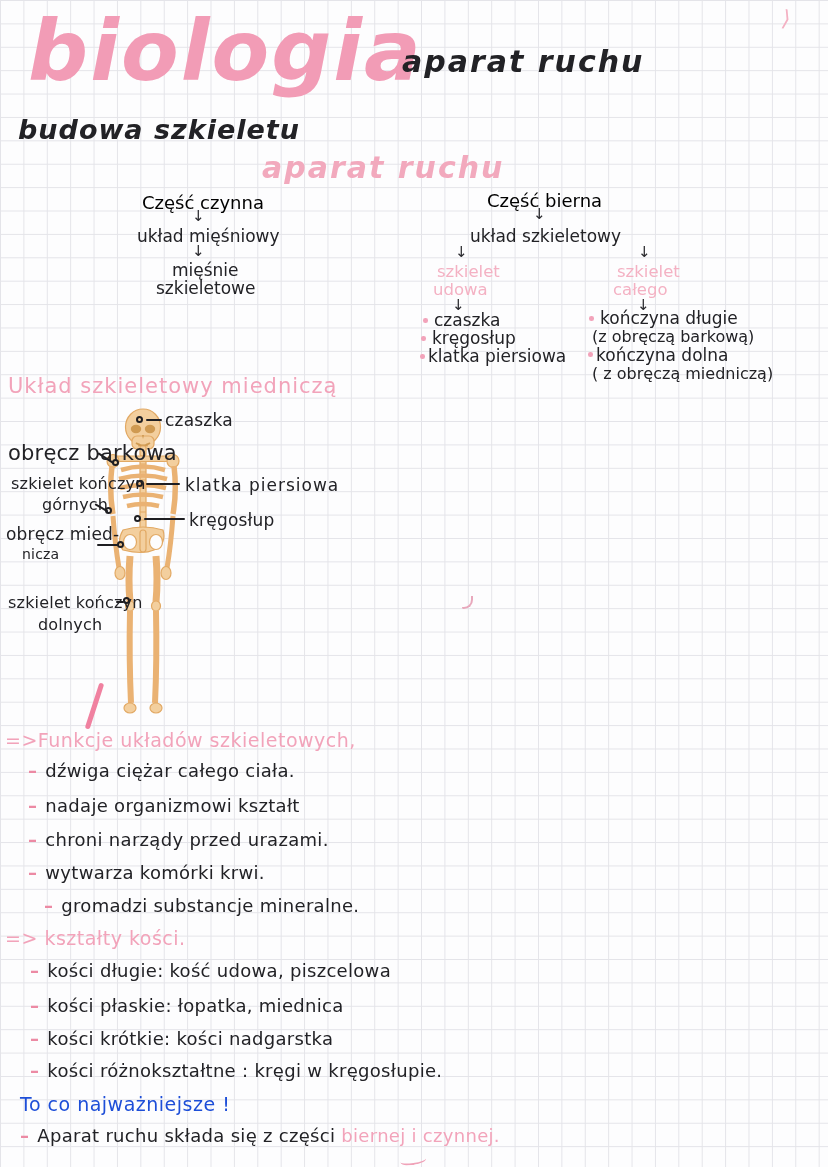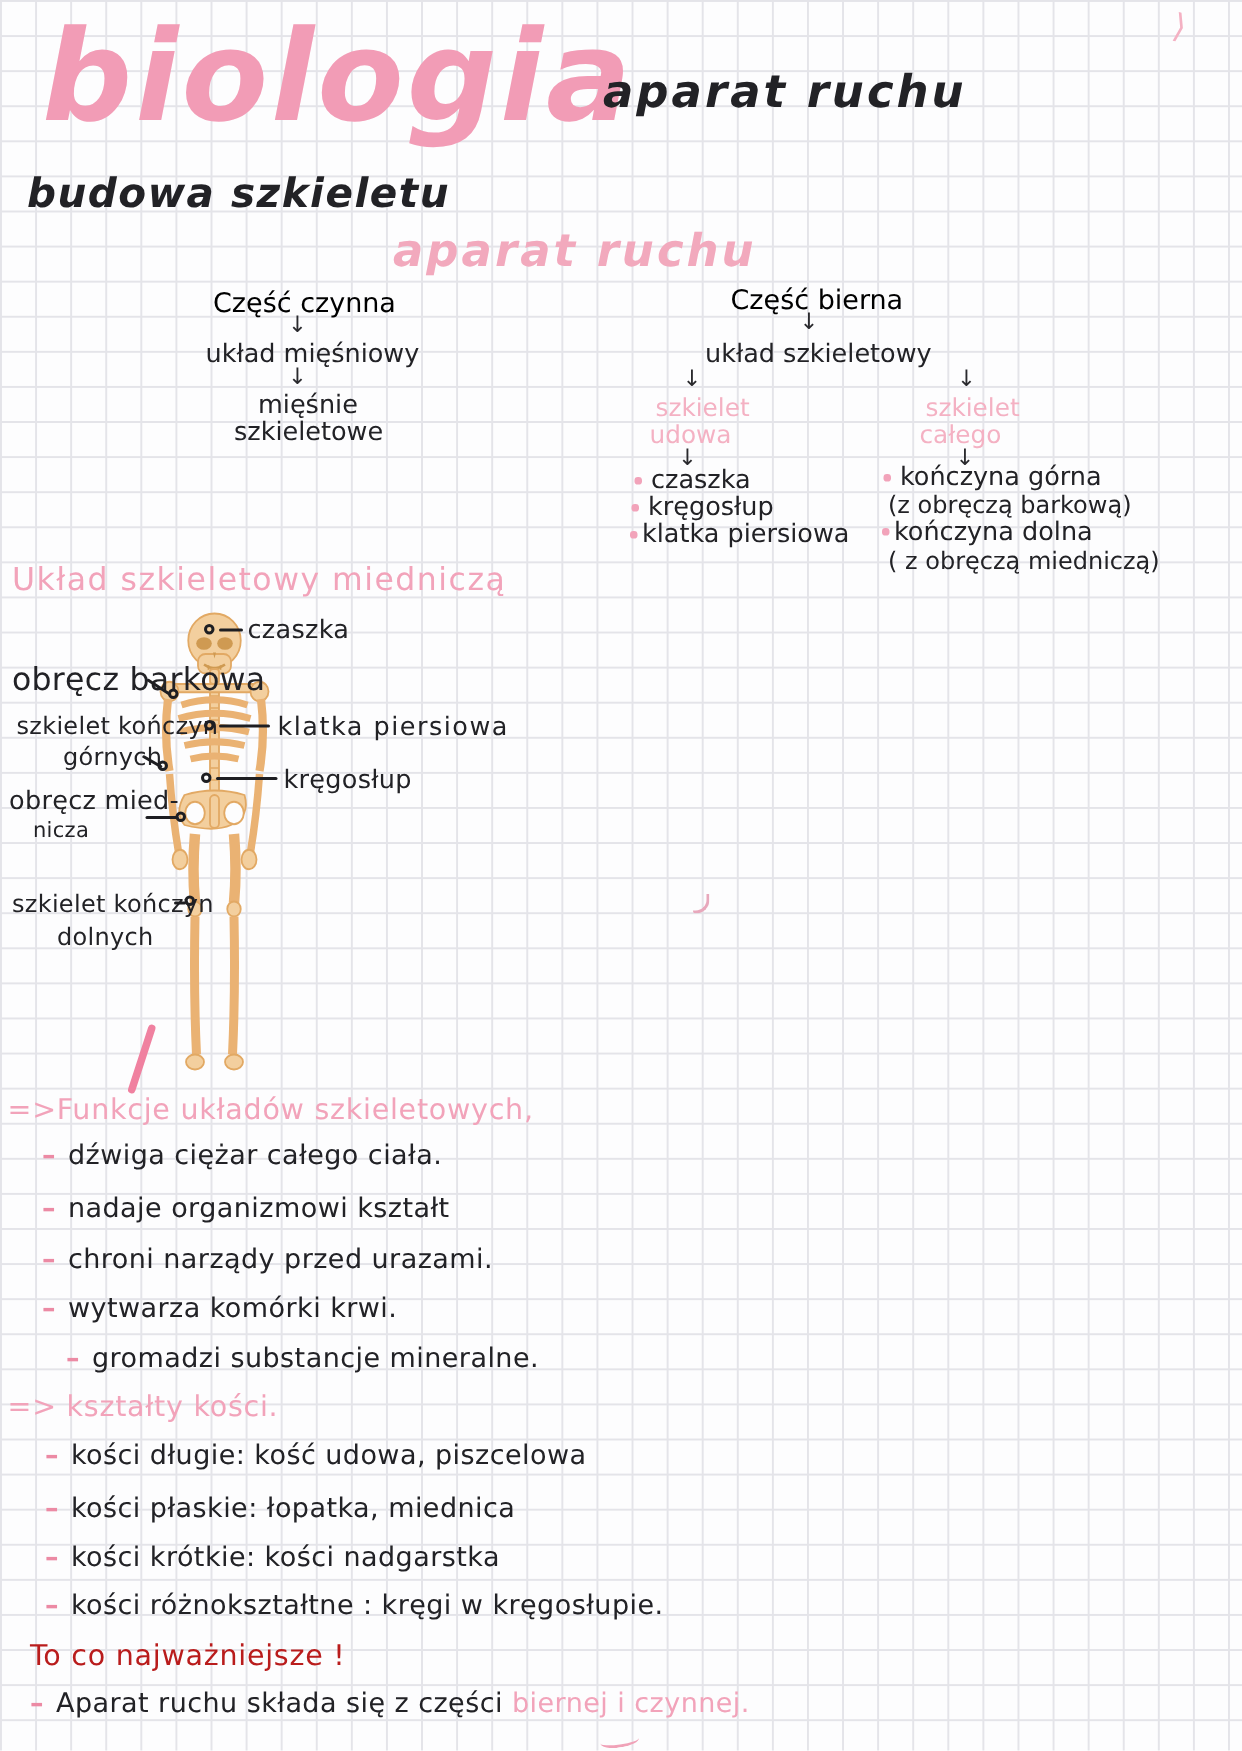--- a/index.html
+++ b/index.html
@@ -70,21 +70,21 @@
 <div class="abs arrow" style="left:637px; top:296px;">↓</div>
 
 <span class="pdot" style="left:423px; top:318px;"></span>
 <div class="abs tree ink" style="left:434px; top:310px;">czaszka</div>
 <span class="pdot" style="left:421px; top:336px;"></span>
 <div class="abs tree ink" style="left:432px; top:328px;">kręgosłup</div>
 <span class="pdot" style="left:420px; top:354px;"></span>
 <div class="abs tree ink" style="left:428px; top:346px;">klatka piersiowa</div>
 
 <span class="pdot" style="left:589px; top:316px;"></span>
-<div class="abs tree ink" style="left:600px; top:308px;">kończyna górna</div>
+<div class="abs tree ink" style="left:600px; top:308px;">kończyna długie</div>
 <div class="abs tree ink" style="left:592px; top:327px; font-size:16px;">(z obręczą barkową)</div>
 <span class="pdot" style="left:588px; top:352px;"></span>
 <div class="abs tree ink" style="left:596px; top:345px;">kończyna dolna</div>
 <div class="abs tree ink" style="left:592px; top:364px; font-size:16px;">( z obręczą miedniczą)</div>
 
 <div class="abs pink" style="left:8px; top:374px; font-size:21px; letter-spacing:1px; color:#f2a3ba;">Układ szkieletowy miedniczą</div>
 
 <svg class="abs" style="left:99px; top:406px;" width="92" height="312" viewBox="0 0 92 312">
   <g stroke="#e2a964" stroke-width="1.2" fill="#f3cf9e">
 
@@ -193,20 +193,20 @@
 <div class="abs hw" style="left:30px; top:995px;">
   <span class="dash">–</span><span>kości płaskie: łopatka, miednica</span>
 </div>
 <div class="abs hw" style="left:30px; top:1028px;">
   <span class="dash">–</span><span>kości krótkie: kości nadgarstka</span>
 </div>
 <div class="abs hw" style="left:30px; top:1060px;">
   <span class="dash">–</span><span>kości  różnokształtne : kręgi w kręgosłupie.</span>
 </div>
 
-<div class="abs pink" style="left:20px; top:1093px; font-size:19px; letter-spacing:.5px; color:#b91c1c;">To co najważniejsze !</div>
+<div class="abs pink" style="left:20px; top:1093px; font-size:19px; letter-spacing:.5px; color:#1d4ed8;">To co najważniejsze !</div>
 
 <div class="abs hw" style="left:20px; top:1125px;">
   <span class="dash">–</span><span class="ink">Aparat ruchu składa się z części</span>
   <span class="pink" style="color:#f2a3ba;">biernej i czynnej.</span>
 </div>
 
 <span class="undermark" style="left:400px; top:1156px;"></span>
 
 </body></html>

